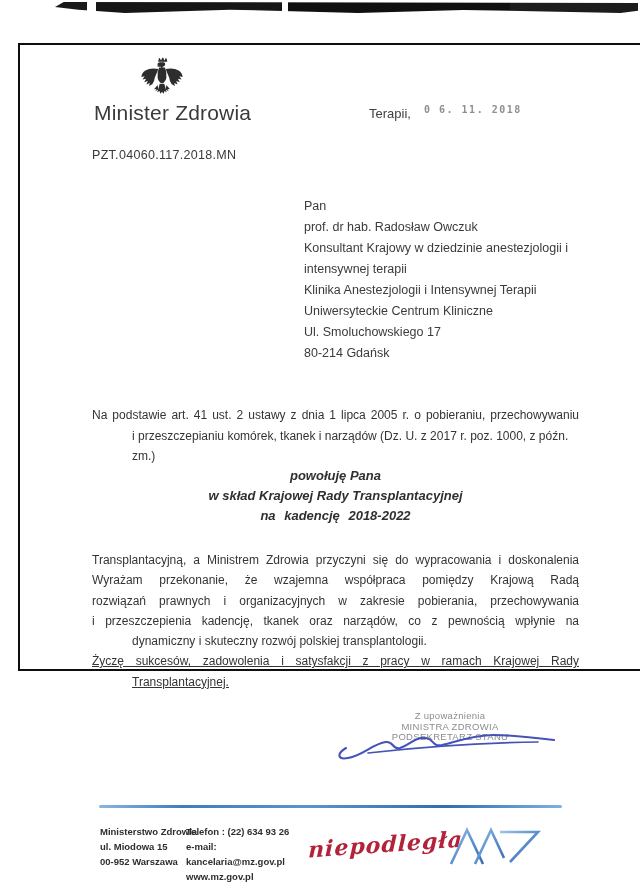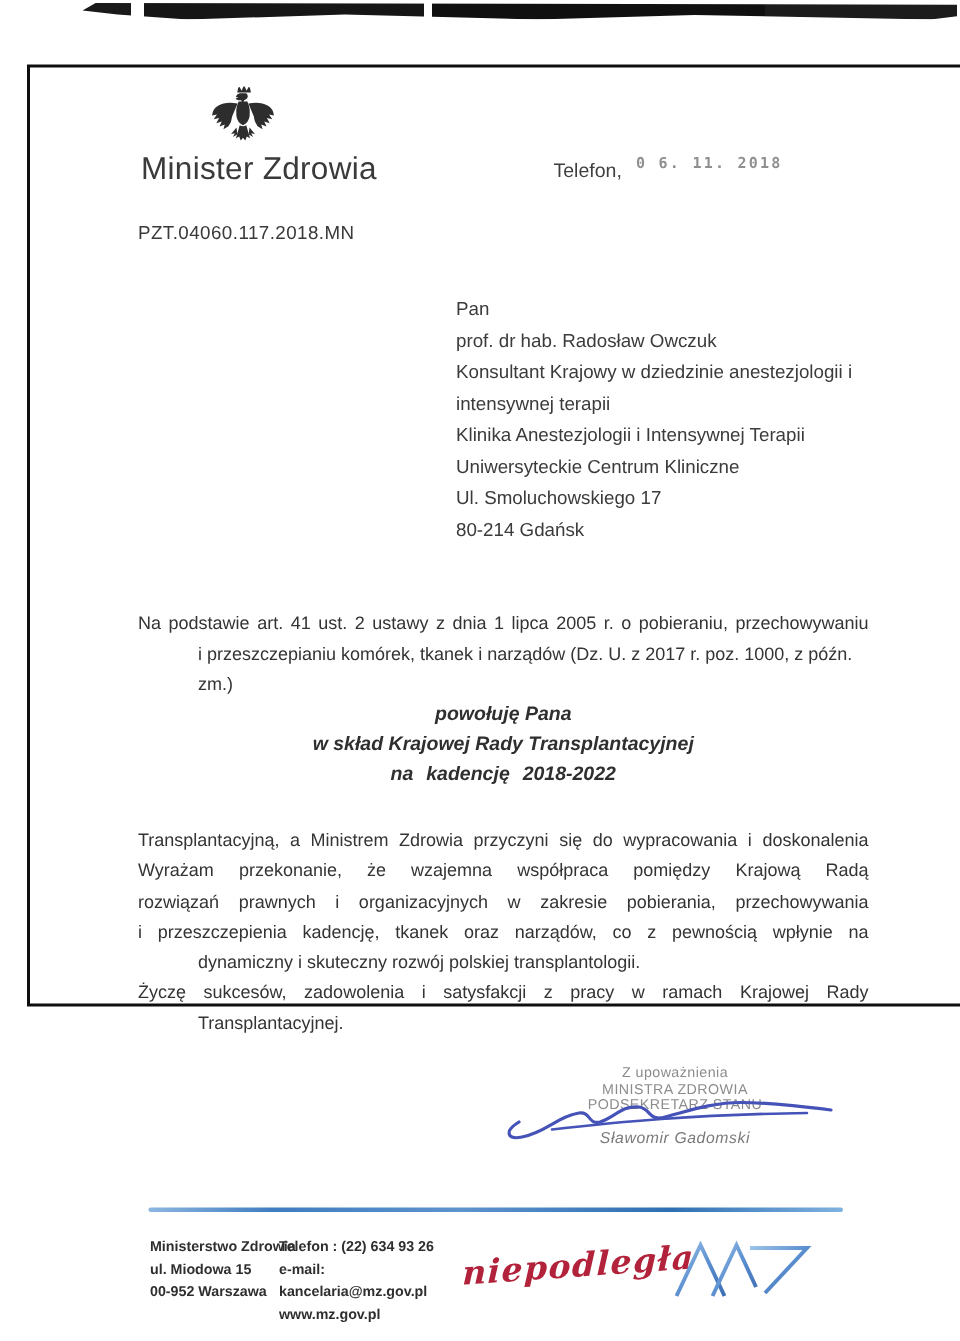--- a/index.html
+++ b/index.html
@@ -32,21 +32,21 @@
   }
   .ref{position:absolute;left:72px;top:103px;font-size:12.5px;color:#3a3a3a;letter-spacing:.3px;}
   .addressee{position:absolute;left:284px;top:151px;font-size:12.5px;line-height:21px;color:#3b3b3b;}
   .textcol{position:absolute;left:72px;width:487px;font-size:12px;color:#343434;}
   .legal{top:360px;line-height:20.5px;}
   .appointment{top:421px;text-align:center;font-weight:700;font-style:italic;font-size:13px;line-height:20px;color:#2f2f2f;}
   .appointment .wide{word-spacing:5px;}
   .bodytext{top:505px;line-height:20.3px;}
   .jline{text-align:justify;text-align-last:justify;}
   .jlast{text-align:left;padding-left:40px;}
-  .closing{margin-top:0;}
+  .closing{margin-top:0;text-decoration:underline;}
   .sig{position:absolute;left:320px;top:666px;width:220px;text-align:center;}
   .sig .auth{font-size:9.5px;line-height:10.5px;color:#8c8c8c;letter-spacing:.3px;}
   .sig .flourish{position:absolute;left:-8px;top:11px;}
   .sig .name{margin-top:10px;font-size:10.5px;font-style:italic;color:#7a7a7a;letter-spacing:.4px;}
   .footer-divider{
     position:absolute;left:79px;top:760px;width:463px;height:3px;
     background:linear-gradient(90deg,#8cb6e0,#3f7cc0 18%,#5d93cd 45%,#2f6eb3 75%,#7fb2e0);
     border-radius:2px;
   }
   .foot{position:absolute;top:779px;font-size:9.5px;line-height:15px;color:#2e2e2e;font-weight:600;}
@@ -75,21 +75,21 @@
       <path d="M25 18 Q14 16 7 20 Q2 23 1.5 29 l4.5 -1 -3 4.5 5 -1.2 -2.6 4.8 5 -1.5 -2 4.6 4.8 -1.8 -1.2 4.2 4.6 -2.6 q3 -4 3.4 -9 z"></path>
       <path d="M35 18 Q46 16 53 20 Q58 23 58.5 29 l-4.5 -1 3 4.5 -5 -1.2 2.6 4.8 -5 -1.5 2 4.6 -4.8 -1.8 1.2 4.2 -4.6 -2.6 q-3 -4 -3.4 -9 z"></path>
       <path d="M27 38 l-3.5 12 3 -1.6 1.4 3.6 2.1 -2.6 2.1 2.6 1.4 -3.6 3 1.6 -3.5 -12 q-3 1.6 -6 0 z"></path>
       <path d="M24 40 l-5 6 3.4 -0.6 -1.6 3.4 4 -2.6 z"></path>
       <path d="M36 40 l5 6 -3.4 -0.6 1.6 3.4 -4 -2.6 z"></path>
     </g>
   </svg>
 
   <h1 class="sender-title">Minister Zdrowia</h1>
 
-  <span class="place">Telefon,</span>
+  <span class="place">Terapii,</span>
   <span class="date-stamp">0 6. 11. 2018</span>
 
   <div class="ref">PZT.04060.117.2018.MN</div>
 
   <div class="addressee">
     <div>Pan</div>
     <div>prof. dr hab. Radosław Owczuk</div>
     <div>Konsultant Krajowy w dziedzinie anestezjologii i</div>
     <div>intensywnej terapii</div>
     <div>Klinika Anestezjologii i Intensywnej Terapii</div>
@@ -122,21 +122,20 @@
   </div>
 
   <div class="sig">
     <div class="auth">Z upoważnienia</div>
     <div class="auth">MINISTRA ZDROWIA</div>
     <div class="auth">PODSEKRETARZ STANU</div>
     <svg class="flourish" width="232" height="44" viewBox="0 0 232 44" fill="none" aria-hidden="true">
       <path stroke="#4553b8" stroke-width="2.1" stroke-linecap="round" d="M14 26 C 4 32, 6 38, 16 36 C 32 33, 40 22, 54 20 C 62 19, 60 28, 68 26 C 78 23, 82 15, 94 16 C 102 17, 100 25, 110 23 C 126 19, 142 13, 162 13 C 180 13, 198 15, 222 18"></path>
       <path stroke="#4553b8" stroke-width="1.7" stroke-linecap="round" d="M36 31 C 80 26, 130 21, 206 20"></path>
     </svg>
-    <div class="name">Sławomir Gadomski</div>
   </div>
 
   <div class="footer-divider"></div>
 
   <div class="foot addr">
     <div>Ministerstwo Zdrowia</div>
     <div>ul. Miodowa 15</div>
     <div>00-952 Warszawa</div>
   </div>
 

